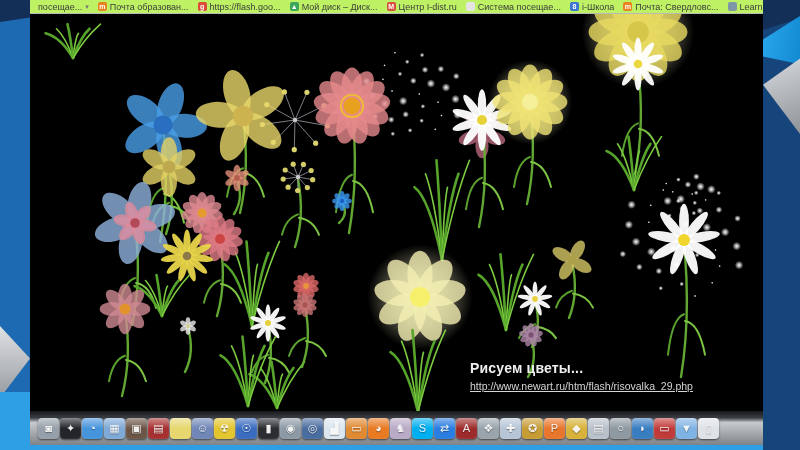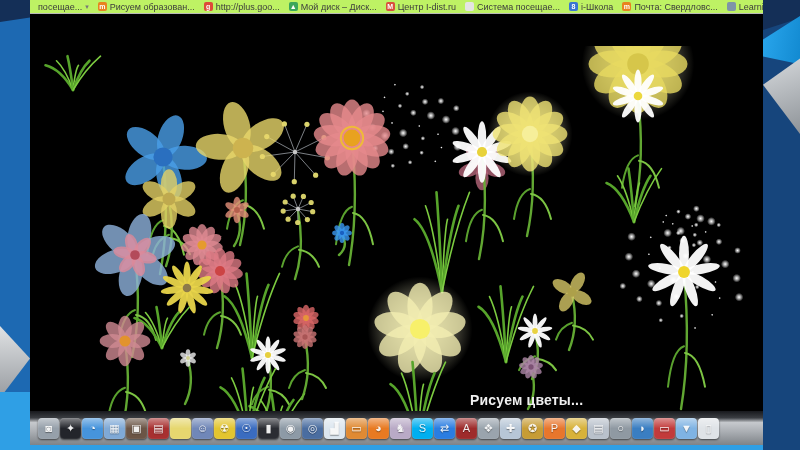--- a/index.html
+++ b/index.html
@@ -31,21 +31,21 @@
   .shot { position:absolute; left:30px; top:0; width:733px; height:445px; background:#000; }
 
   .bmbar { position:absolute; left:0; top:0; width:733px; height:14px; background:#bef264;
            border-bottom:1px solid #b9b9b9; display:flex; align-items:center; gap:9px;
            padding:0 8px; font-size:9px; color:#3c3c3c; white-space:nowrap; overflow:hidden; }
   .bm   { display:flex; align-items:center; gap:3px; flex:0 0 auto; }
   .bmic { width:9px; height:9px; border-radius:2px; font-size:7px; line-height:9px; text-align:center;
           color:#fff; font-weight:bold; display:inline-block; }
   .bmar { font-size:7px; color:#777; }
 
-  .canvas-area { position:absolute; left:0; top:14px; width:733px; height:397px; background:#000;margin-top:32px; }
+  .canvas-area { position:absolute; left:0; top:14px; width:733px; height:397px; background:#000; }
   .canvas-area svg { display:block; }
 
   .caption { position:absolute; left:440px; top:346px; color:#efefef; }
   .cap-title { font-size:14px; font-weight:bold; letter-spacing:.2px; }
   .cap-link  { font-size:10.5px; color:#d5d5d5; text-decoration:underline; display:inline-block; margin-top:2px; }
 
   
   .dock { position:absolute; left:0; top:411px; width:733px; height:34px;
           background:linear-gradient(180deg,#17181c 0%,#3a3d42 20%,#c6c9cd 34%,#a9adb2 62%,#7e8388 100%); }
   .dock-icons { display:flex; gap:1px; padding:7px 8px 0 8px; }
@@ -76,25 +76,25 @@
 
   <div class="shot">
 
     <div class="bmbar" id="bmbar">
         <div class="bm">
           <span>посещае...</span>
           <span class="bmar">▾</span>
         </div>
         <div class="bm">
           <span class="bmic" style="background: rgb(232, 131, 31);">m</span>
-          <span>Рисуем образован...</span>
+          <span>Почта образован...</span>
         </div>
         <div class="bm">
           <span class="bmic" style="background: rgb(221, 75, 57);">g</span>
-          <span>http://plus.goo...</span>
+          <span>https://flash.goo...</span>
         </div>
         <div class="bm">
           <span class="bmic" style="background: rgb(58, 167, 90);">▲</span>
           <span>Мой диск – Диск...</span>
         </div>
         <div class="bm">
           <span class="bmic" style="background: rgb(217, 79, 61);">M</span>
           <span>Центр I-dist.ru</span>
         </div>
         <div class="bm">
@@ -596,20 +596,21 @@
           <path d="M 388 398 q -12.5 -50.6 -27.500000000000004 -59.800000000000004" fill="none" stroke="#57a42b" stroke-width="2.6" stroke-linecap="round"></path>
           <path d="M 388 398 q -7.5 -50.6 -16.5 -70.84" fill="none" stroke="#7ccb40" stroke-width="1.6" stroke-linecap="round"></path>
           <path d="M 388 398 q -2.5 -50.6 -5.5 -81.88" fill="none" stroke="#57a42b" stroke-width="2.6" stroke-linecap="round"></path>
           <path d="M 388 398 q 2.5 -50.6 5.5 -59.800000000000004" fill="none" stroke="#7ccb40" stroke-width="1.6" stroke-linecap="round"></path>
           <path d="M 388 398 q 7.5 -50.6 16.5 -70.84" fill="none" stroke="#57a42b" stroke-width="2.6" stroke-linecap="round"></path>
           <path d="M 388 398 q 12.5 -50.6 27.500000000000004 -81.88" fill="none" stroke="#7ccb40" stroke-width="1.6" stroke-linecap="round"></path>
         </svg>
 
       <div class="caption">
         <div class="cap-title">Рисуем цветы...</div>
+        <a class="cap-link">http://www.newart.ru/htm/flash/risovalka_29.php</a>
       </div>
     </div>
 
     <div class="dock">
       <div class="dock-icons" id="dock-icons">
           <div class="dicon" style="background-color: rgb(150, 160, 170);">◙</div>
           <div class="dicon" style="background-color: rgb(35, 37, 43);">✦</div>
           <div class="dicon" style="background-color: rgb(70, 148, 220);">◔</div>
           <div class="dicon" style="background-color: rgb(127, 169, 214);">▦</div>
           <div class="dicon" style="background-color: rgb(107, 85, 70);">▣</div>

